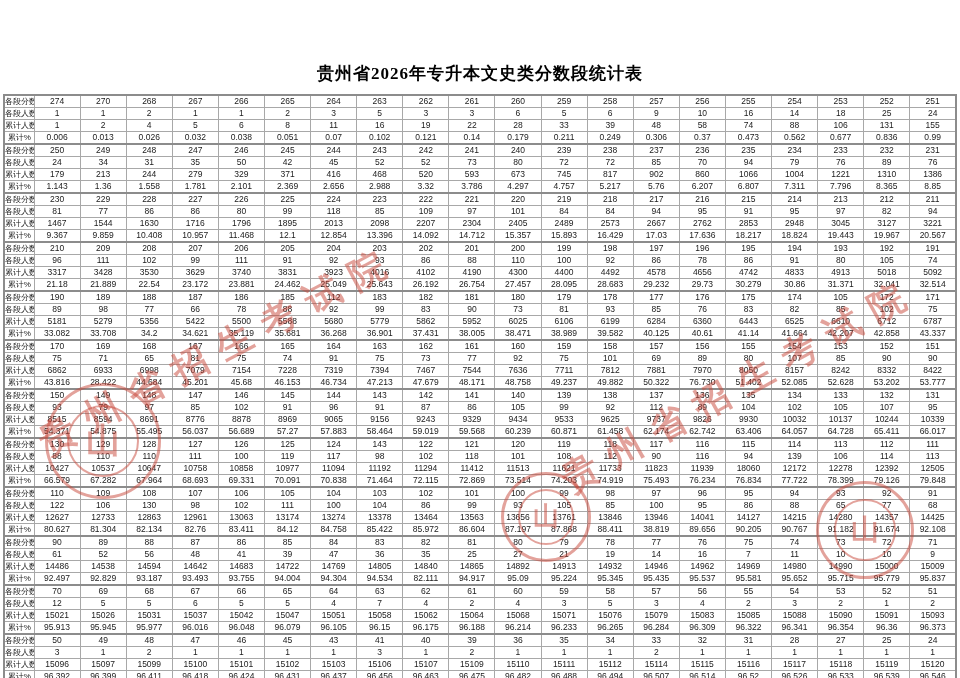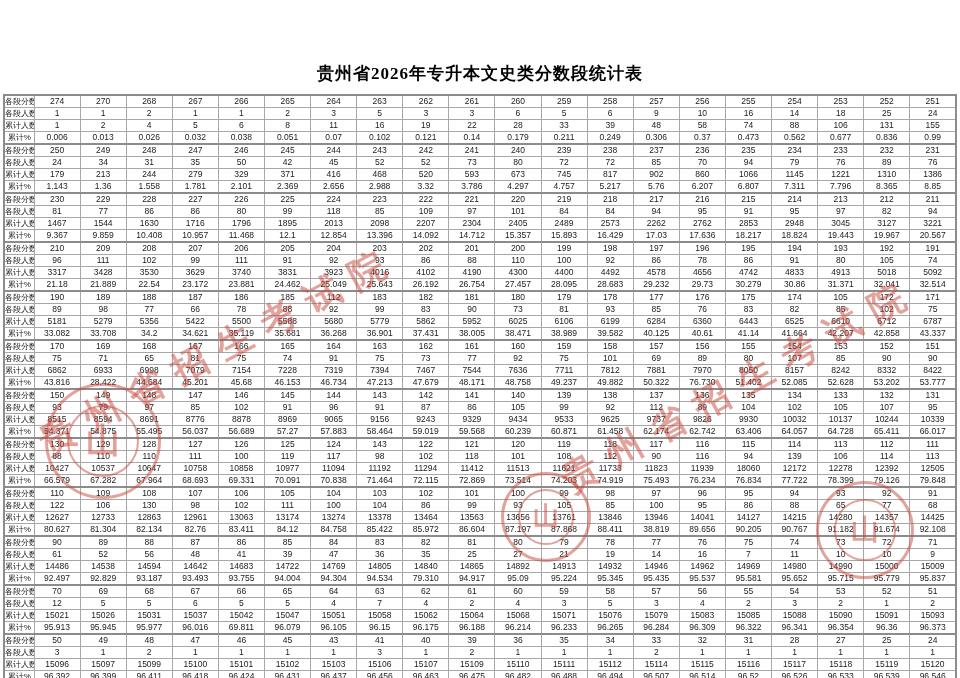--- a/index.html
+++ b/index.html
@@ -218,21 +218,21 @@
           <td>416</td>
           <td>468</td>
           <td>520</td>
           <td>593</td>
           <td>673</td>
           <td>745</td>
           <td>817</td>
           <td>902</td>
           <td>860</td>
           <td>1066</td>
-          <td>1145</td>
+          <td>1004</td>
           <td>1221</td>
           <td>1310</td>
           <td>1386</td>
         </tr>
         <tr>
           <td class="lab">累计%</td>
           <td>1.143</td>
           <td>1.36</td>
           <td>1.558</td>
           <td>1.781</td>
@@ -309,21 +309,21 @@
           <td>1716</td>
           <td>1796</td>
           <td>1895</td>
           <td>2013</td>
           <td>2098</td>
           <td>2207</td>
           <td>2304</td>
           <td>2405</td>
           <td>2489</td>
           <td>2573</td>
-          <td>2262</td>
+          <td>2667</td>
           <td>2762</td>
           <td>2853</td>
           <td>2948</td>
           <td>3045</td>
           <td>3127</td>
           <td>3221</td>
         </tr>
         <tr>
           <td class="lab">累计%</td>
           <td>9.367</td>
@@ -985,21 +985,21 @@
         <tr>
           <td class="lab">累计%</td>
           <td>92.497</td>
           <td>92.829</td>
           <td>93.187</td>
           <td>93.493</td>
           <td>93.755</td>
           <td>94.004</td>
           <td>94.304</td>
           <td>94.534</td>
-          <td>79.310</td>
+          <td>82.111</td>
           <td>94.917</td>
           <td>95.09</td>
           <td>95.224</td>
           <td>95.345</td>
           <td>95.435</td>
           <td>95.537</td>
           <td>95.581</td>
           <td>95.652</td>
           <td>95.715</td>
           <td>95.779</td>
@@ -1075,21 +1075,21 @@
           <td>15090</td>
           <td>15091</td>
           <td>15093</td>
         </tr>
         <tr>
           <td class="lab">累计%</td>
           <td>95.913</td>
           <td>95.945</td>
           <td>95.977</td>
           <td>96.016</td>
-          <td>69.811</td>
+          <td>96.048</td>
           <td>96.079</td>
           <td>96.105</td>
           <td>96.15</td>
           <td>96.175</td>
           <td>96.188</td>
           <td>96.214</td>
           <td>96.233</td>
           <td>96.265</td>
           <td>96.284</td>
           <td>96.309</td>

